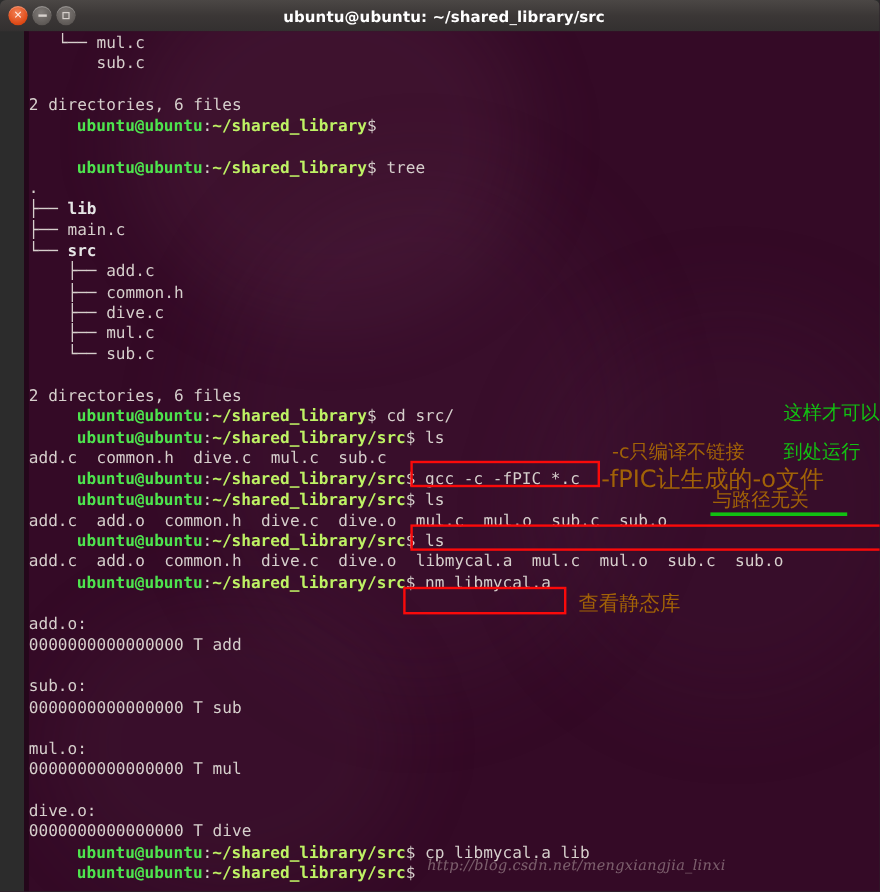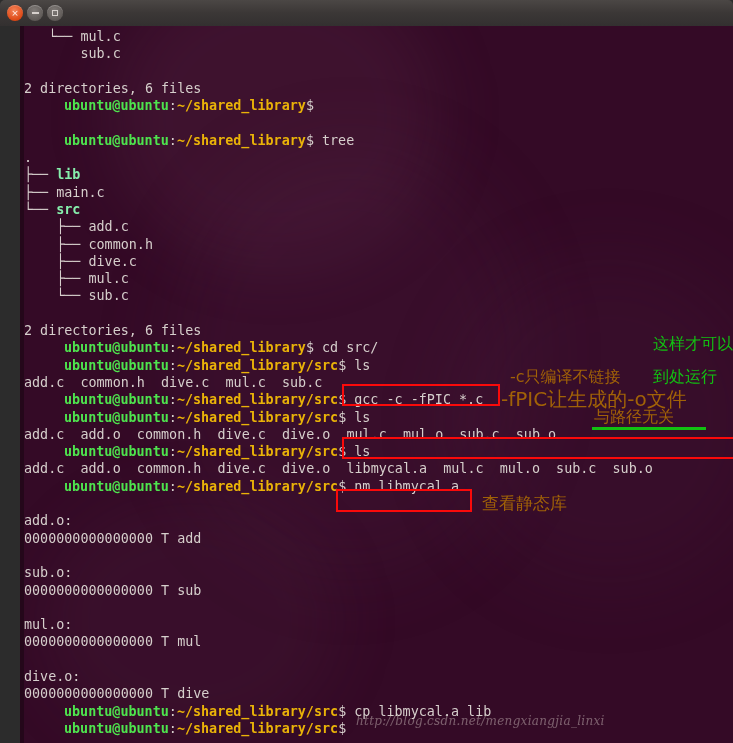--- a/index.html
+++ b/index.html
@@ -107,24 +107,24 @@
   .line {
     height: 17.3px;
     line-height: 17.3px;
     font-size: 13.4px;
     white-space: pre;
     color: #d6cfcc;
     letter-spacing: 0px;
   }
   .user  { color: #4ee44e; font-weight: bold; padding-left: 40px; }
   .sep   { color: #d6cfcc; }
-  .path  { color: #eab308; font-weight: bold; }
+  .path  { color: #bef264; font-weight: bold; }
   .dollar{ color: #d6cfcc; }
   .cmd   { color: #d6cfcc; }
-  .dir   { color: #86efac; font-weight: bold; }
+  .dir   { color: #e5e5e5; font-weight: bold; }
   .treeglyph { color: #d6cfcc; }
 
   
   .redbox {
     position: absolute;
     border: 2.5px solid #fa0a0a;
     box-sizing: border-box;
     pointer-events: none;
   }
   .anno {
@@ -160,20 +160,21 @@
   <div class="titlebar">
     <div class="wbtn close">
       <span>×</span>
     </div>
     <div class="wbtn min">
       <span class="dash"></span>
     </div>
     <div class="wbtn max">
       <span class="sq"></span>
     </div>
+    <div class="wtitle">ubuntu@ubuntu: ~/shared_library/src</div>
   </div>
 
   <div class="termwrap">
 
     <div class="bgblob" style="left:90px;top:-60px;width:330px;height:300px;background:rgba(120,60,95,0.16);filter:blur(30px);"></div>
     <div class="bgblob" style="left:150px;top:120px;width:360px;height:430px;background:rgba(95,45,75,0.14);filter:blur(36px);"></div>
     <div class="bgblob" style="left:430px;top:230px;width:320px;height:330px;background:rgba(70,30,60,0.18);filter:blur(34px);"></div>
     <div class="bgblob" style="left:20px;top:470px;width:300px;height:250px;background:rgba(110,55,90,0.10);filter:blur(30px);"></div>
 
     <div class="leftstrip"></div>

